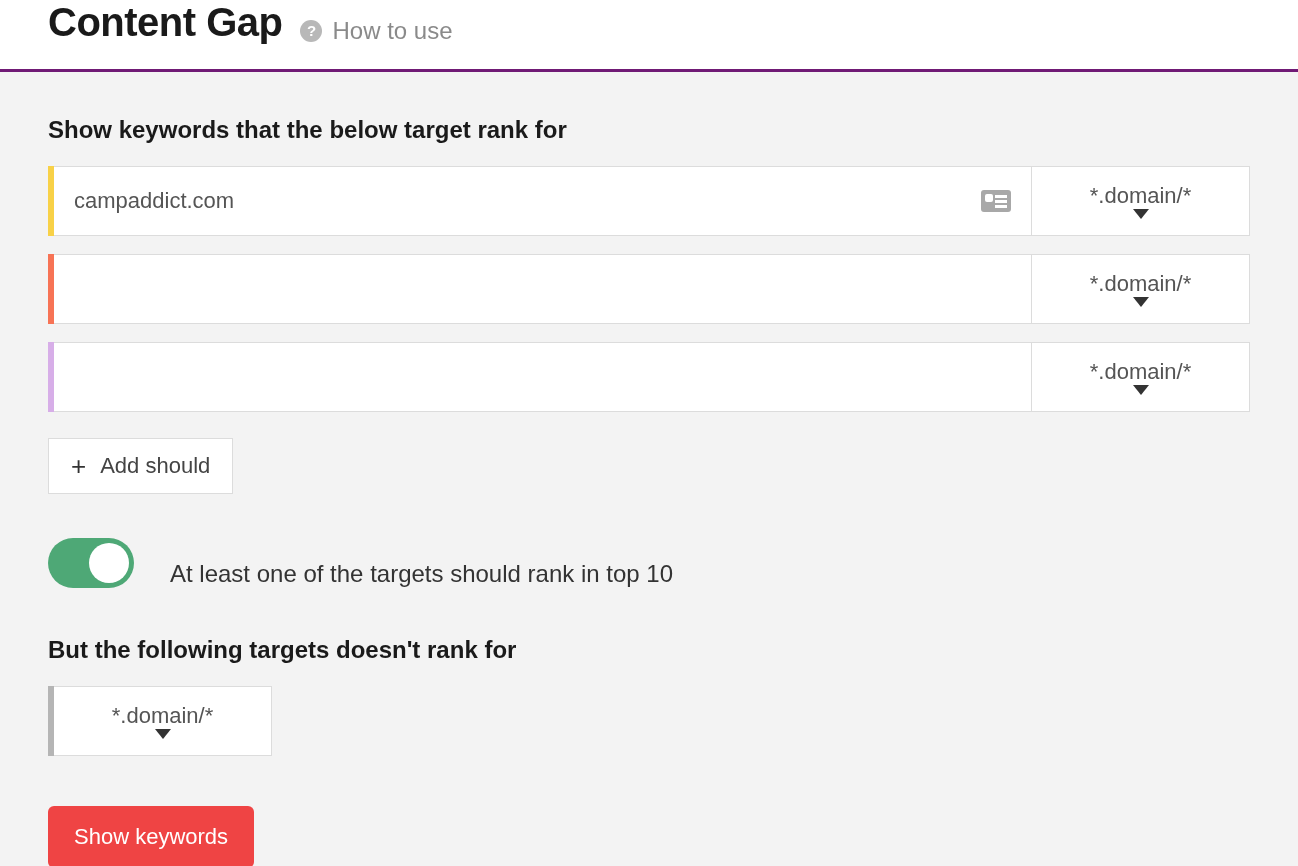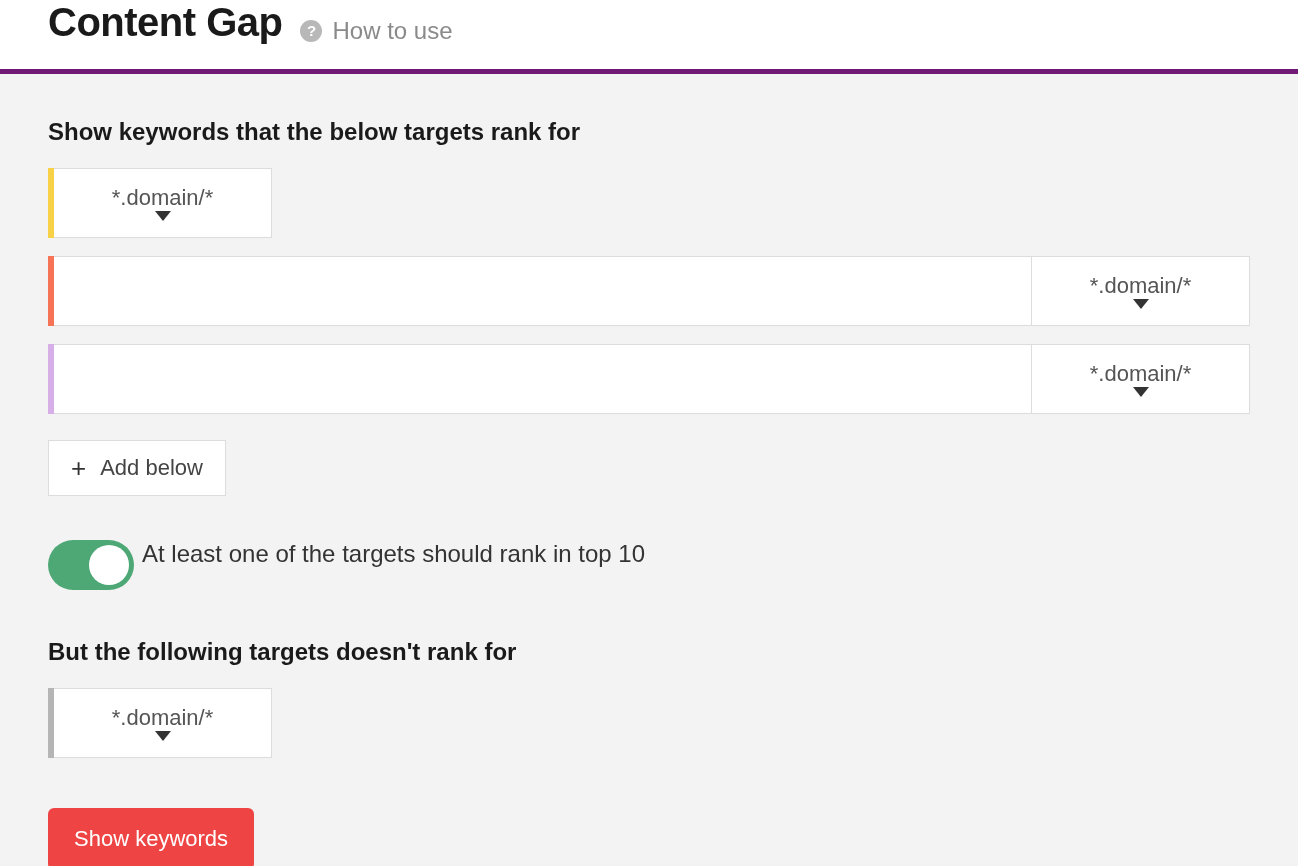--- a/index.html
+++ b/index.html
@@ -7,21 +7,21 @@
       margin: 0;
       padding: 0;
     }
     body {
       font-family: -apple-system, BlinkMacSystemFont, "Segoe UI", Helvetica, Arial, sans-serif;
       background: #ffffff;
       color: #333;
     }
     .header {
       padding: 0 48px 24px 48px;
-      border-bottom: 5px solid #701a75;
+      border-bottom: 3px solid #701a75;
       display: flex;
       align-items: baseline;
       gap: 18px;
     }
     .page-title {
       font-size: 40px;
       font-weight: 700;
       color: #1a1a1a;
       letter-spacing: -0.5px;
     }
@@ -149,22 +149,22 @@
       font-family: inherit;
     }
     .plus-icon {
       font-size: 26px;
       font-weight: 400;
       line-height: 1;
       color: #333;
     }
     .toggle-row {
       display: flex;
-      align-items: flex-start;
-      gap: 8px;
+      align-items: flex-end;
+      gap: 36px;
       margin-top: 44px;
       margin-bottom: 48px;
     }
     .toggle {
       width: 86px;
       height: 50px;
       background: #4ea876;
       border-radius: 25px;
       position: relative;
       cursor: pointer;
@@ -204,25 +204,29 @@
 <div class="header">
   <h1 class="page-title">Content Gap</h1>
   <a href="#" class="help-link">
     <span class="help-icon">?</span>
     <span>How to use</span>
   </a>
 </div>
 
 <div class="content">
 
-  <div class="section-label">Show keywords that the below targets rank for</div>
+  <div class="section-label">Show keywords that the below target rank for</div>
 
   
   <div class="target-row">
     <div class="color-bar c-yellow"></div>
+    <div class="target-input">
+      <input type="text" value="campaddict.com" style="">
+      <span class="card-icon"></span>
+    </div>
     <div class="mode-select">
       <span>*.domain/*</span>
       <span class="caret-down"></span>
     </div>
   </div>
 
   
   <div class="target-row">
     <div class="color-bar c-orange"></div>
     <div class="target-input">
@@ -241,21 +245,21 @@
       <input type="text" value="" style="">
     </div>
     <div class="mode-select">
       <span>*.domain/*</span>
       <span class="caret-down"></span>
     </div>
   </div>
 
   <button class="add-target-btn">
     <span class="plus-icon">+</span>
-    <span>Add below</span>
+    <span>Add should</span>
   </button>
 
   <div class="toggle-row">
     <div class="toggle">
       <div class="toggle-knob"></div>
     </div>
     <div class="toggle-label">At least one of the targets should rank in top 10</div>
   </div>
 
   <div class="section-label">But the following targets doesn't rank for</div>

